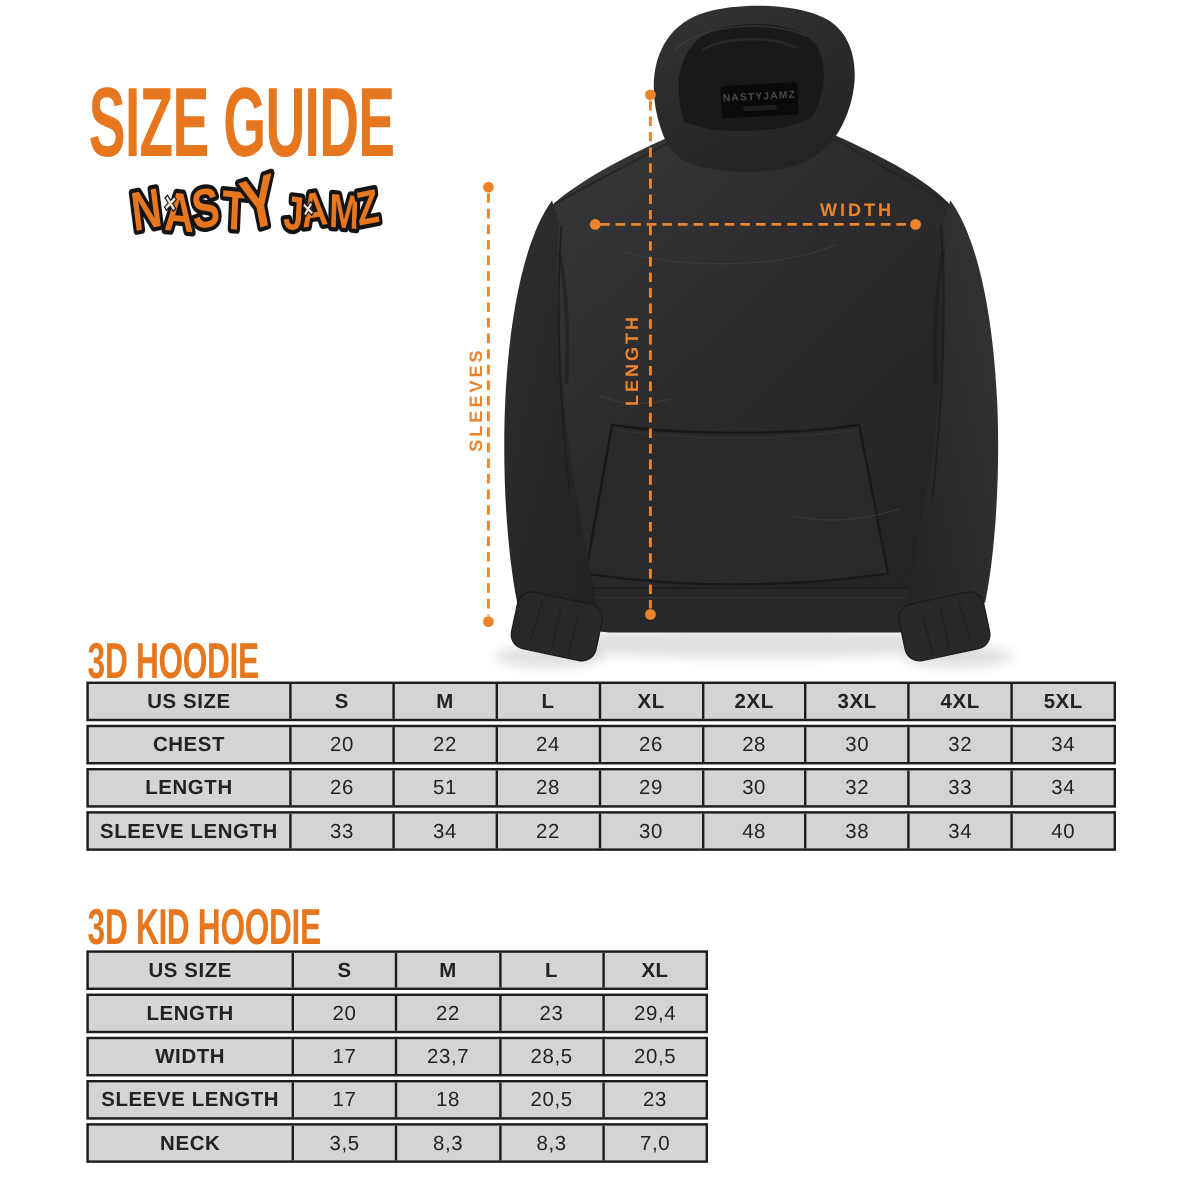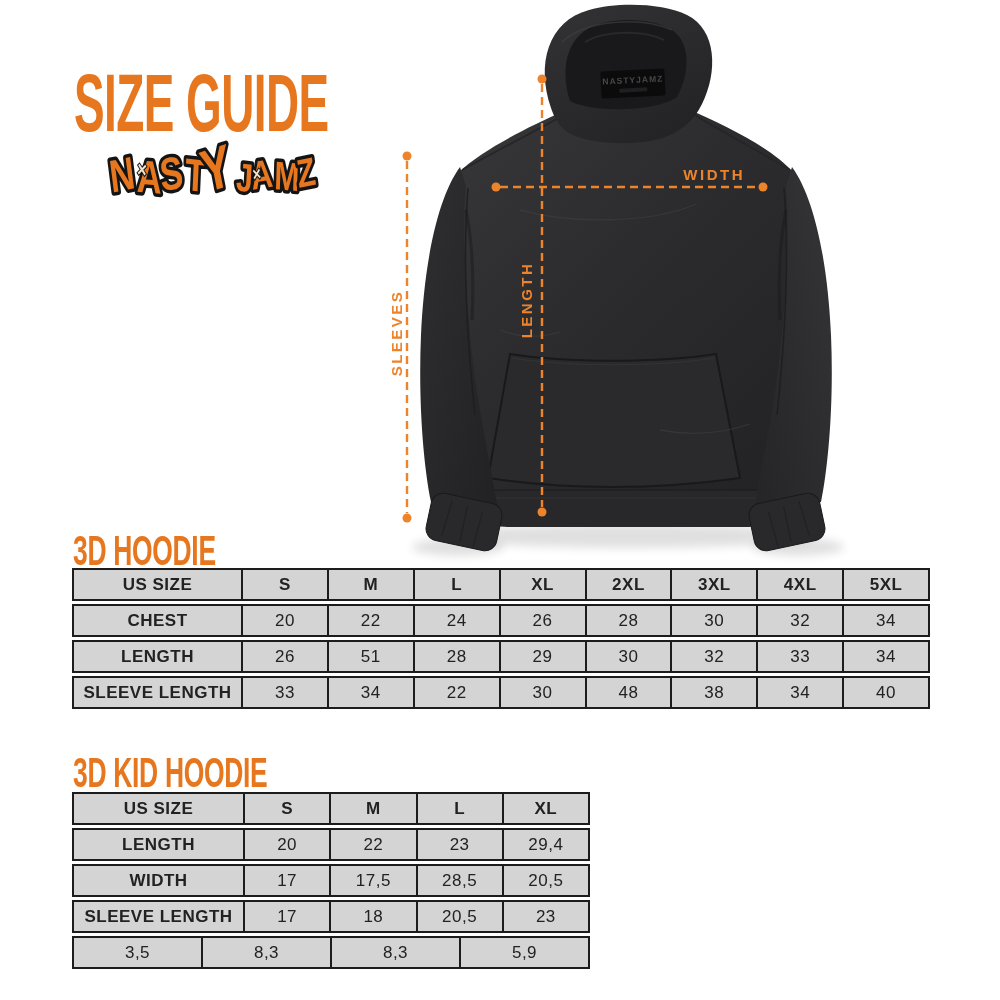--- a/index.html
+++ b/index.html
@@ -243,32 +243,33 @@
     <div class="trow">
       <div class="tcell c0 rowlabel">LENGTH</div>
       <div class="tcell">20</div>
       <div class="tcell">22</div>
       <div class="tcell">23</div>
       <div class="tcell">29,4</div>
     </div>
     <div class="trow">
       <div class="tcell c0 rowlabel">WIDTH</div>
       <div class="tcell">17</div>
-      <div class="tcell">17,5</div>
+      <div class="tcell">23,7</div>
       <div class="tcell">28,5</div>
       <div class="tcell">20,5</div>
     </div>
     <div class="trow">
       <div class="tcell c0 rowlabel">SLEEVE LENGTH</div>
       <div class="tcell">17</div>
       <div class="tcell">18</div>
       <div class="tcell">20,5</div>
       <div class="tcell">23</div>
     </div>
     <div class="trow">
+      <div class="tcell c0 rowlabel">NECK</div>
       <div class="tcell">3,5</div>
       <div class="tcell">8,3</div>
       <div class="tcell">8,3</div>
-      <div class="tcell">5,9</div>
+      <div class="tcell">7,0</div>
     </div>
   </div>
 
 </div>
 
 </body></html>

